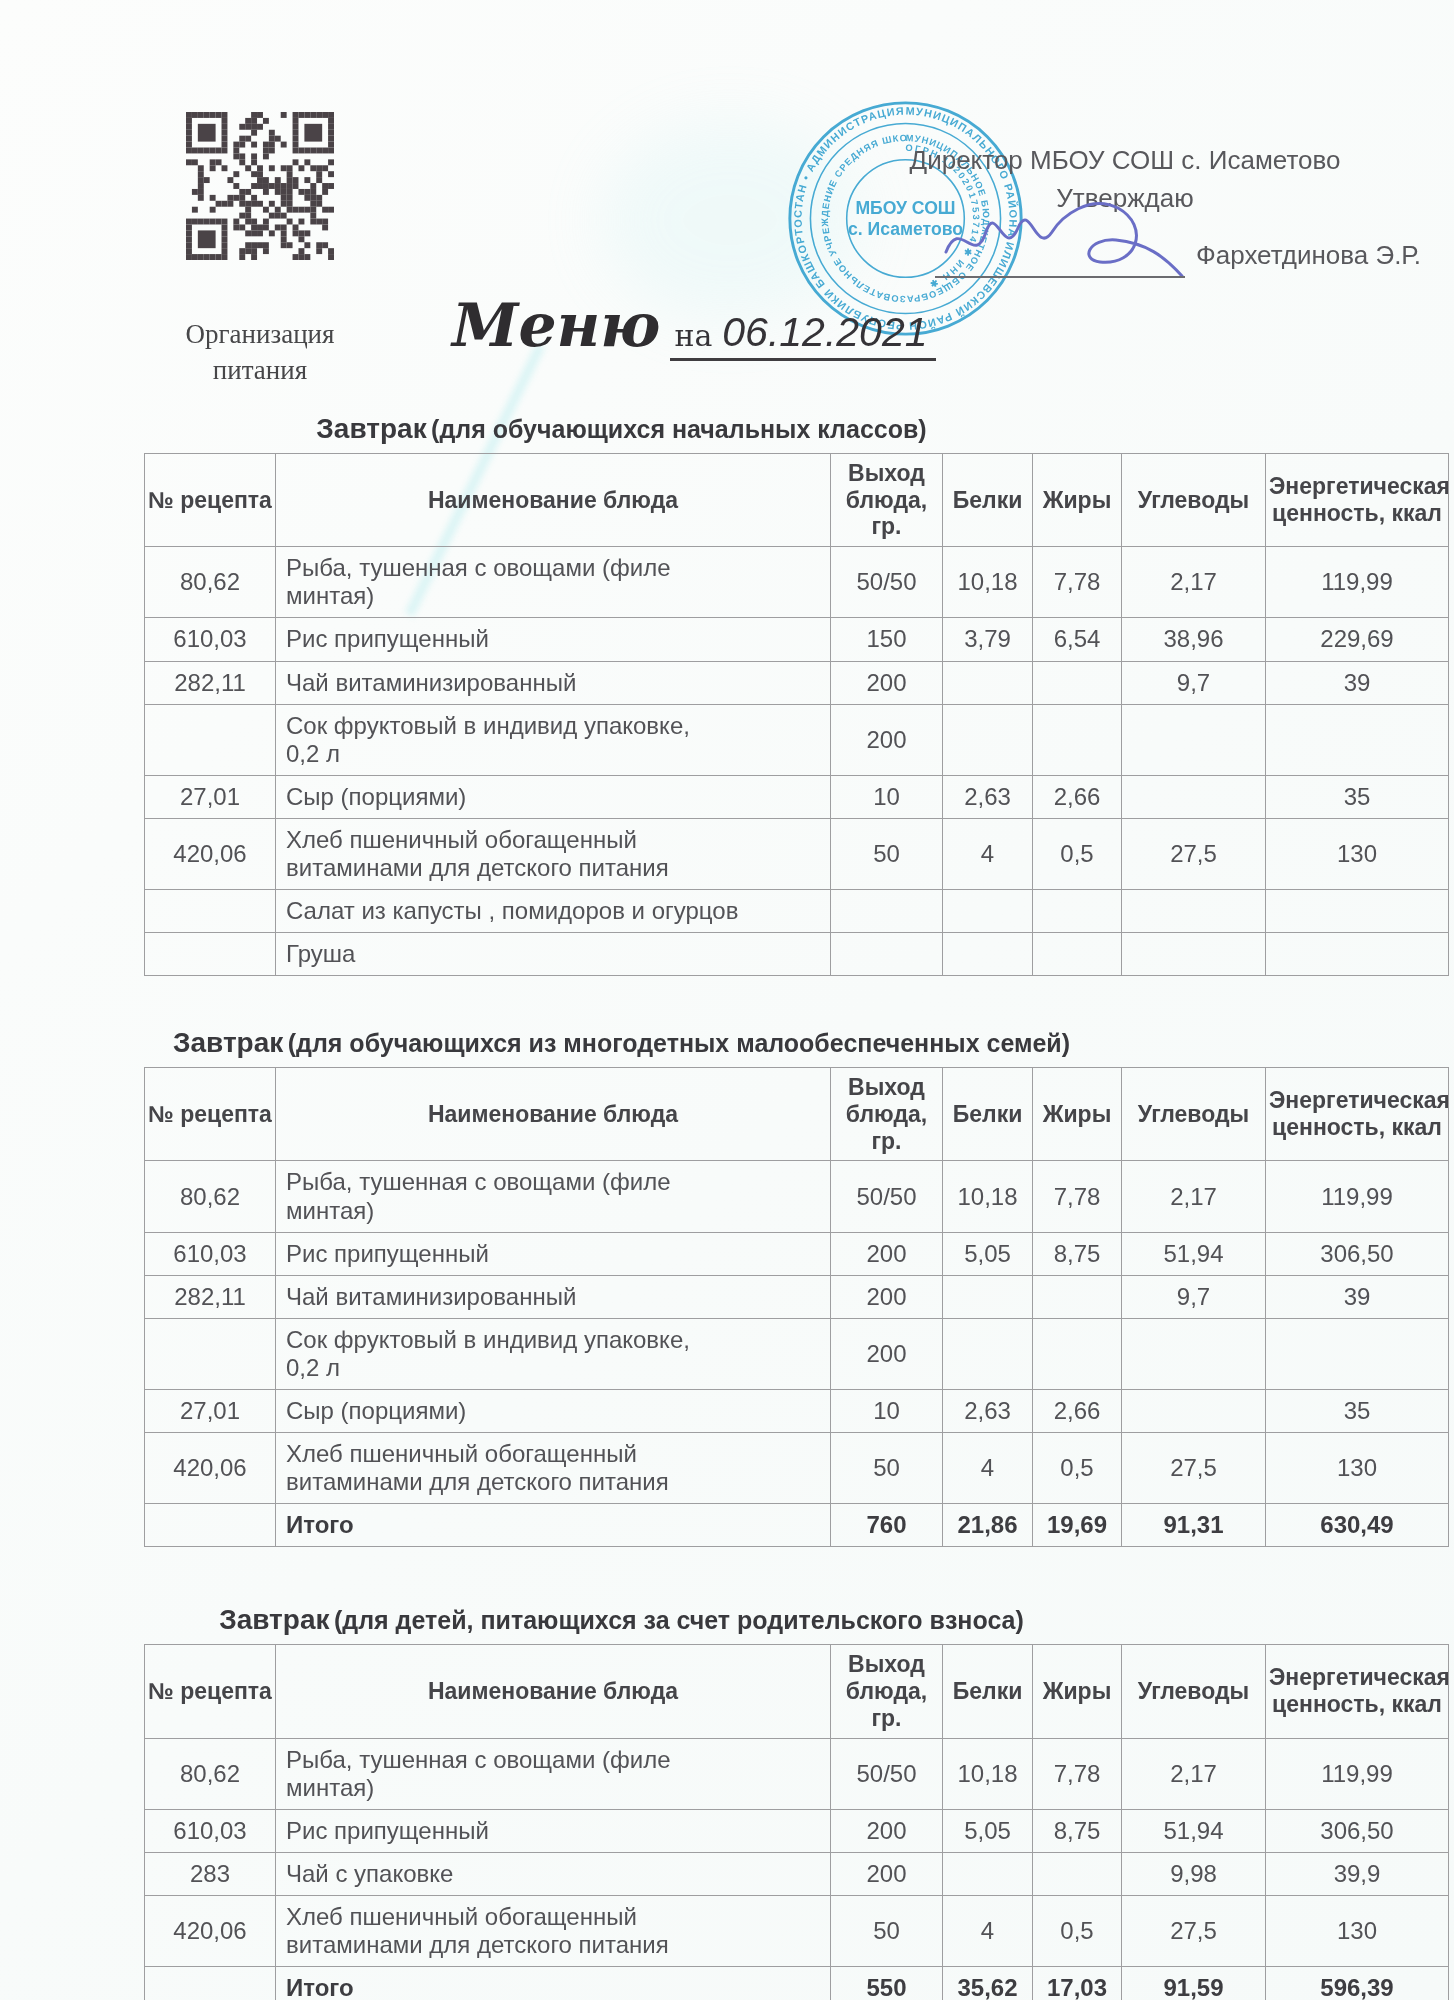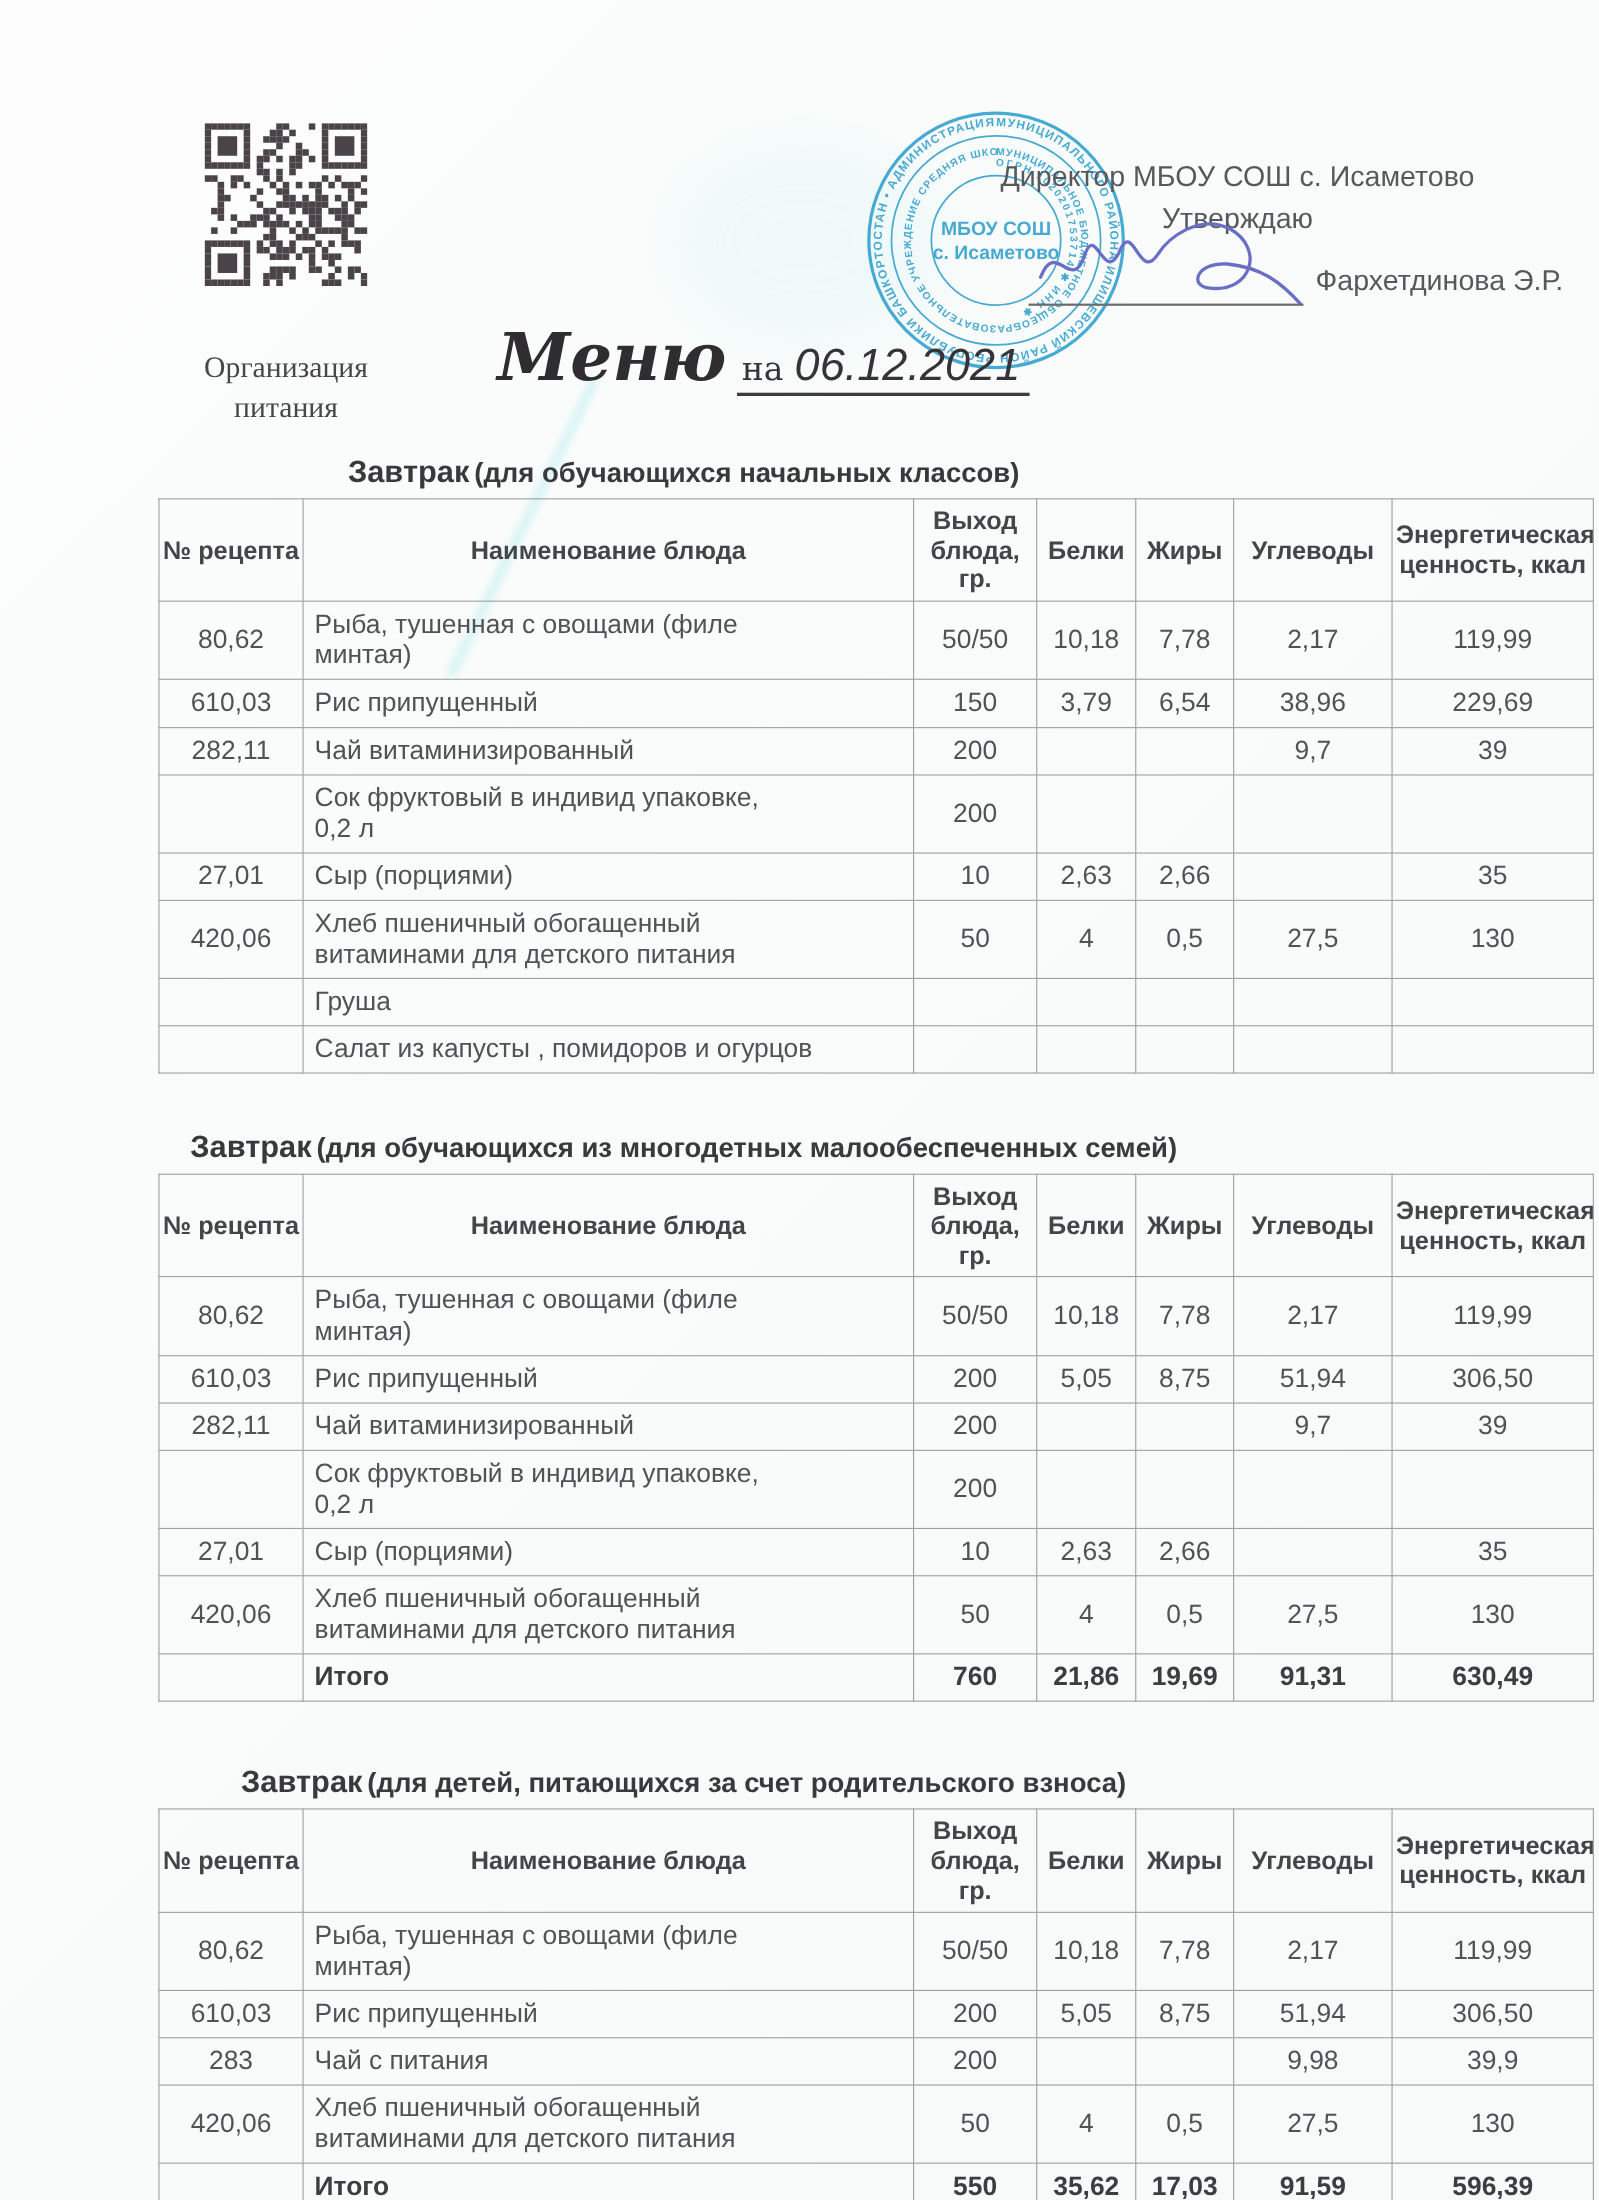--- a/index.html
+++ b/index.html
@@ -434,30 +434,30 @@
               <td class="c1">Хлеб пшеничный обогащенный
 витаминами для детского питания</td>
               <td class="c2">50</td>
               <td class="c3">4</td>
               <td class="c4">0,5</td>
               <td class="c5">27,5</td>
               <td class="c6">130</td>
             </tr>
             <tr>
               <td class="c0"></td>
-              <td class="c1">Груша</td>
+              <td class="c1">Салат из капусты , помидоров и огурцов</td>
               <td class="c2"></td>
               <td class="c3"></td>
               <td class="c4"></td>
               <td class="c5"></td>
               <td class="c6"></td>
             </tr>
             <tr>
               <td class="c0"></td>
-              <td class="c1">Салат из капусты , помидоров и огурцов</td>
+              <td class="c1">Груша</td>
               <td class="c2"></td>
               <td class="c3"></td>
               <td class="c4"></td>
               <td class="c5"></td>
               <td class="c6"></td>
             </tr>
           </tbody>
         </table>
     </div>
 
@@ -585,21 +585,21 @@
               <td class="c0">610,03</td>
               <td class="c1">Рис припущенный</td>
               <td class="c2">200</td>
               <td class="c3">5,05</td>
               <td class="c4">8,75</td>
               <td class="c5">51,94</td>
               <td class="c6">306,50</td>
             </tr>
             <tr>
               <td class="c0">283</td>
-              <td class="c1">Чай с питания</td>
+              <td class="c1">Чай с упаковке</td>
               <td class="c2">200</td>
               <td class="c3"></td>
               <td class="c4"></td>
               <td class="c5">9,98</td>
               <td class="c6">39,9</td>
             </tr>
             <tr>
               <td class="c0">420,06</td>
               <td class="c1">Хлеб пшеничный обогащенный
 витаминами для детского питания</td>

